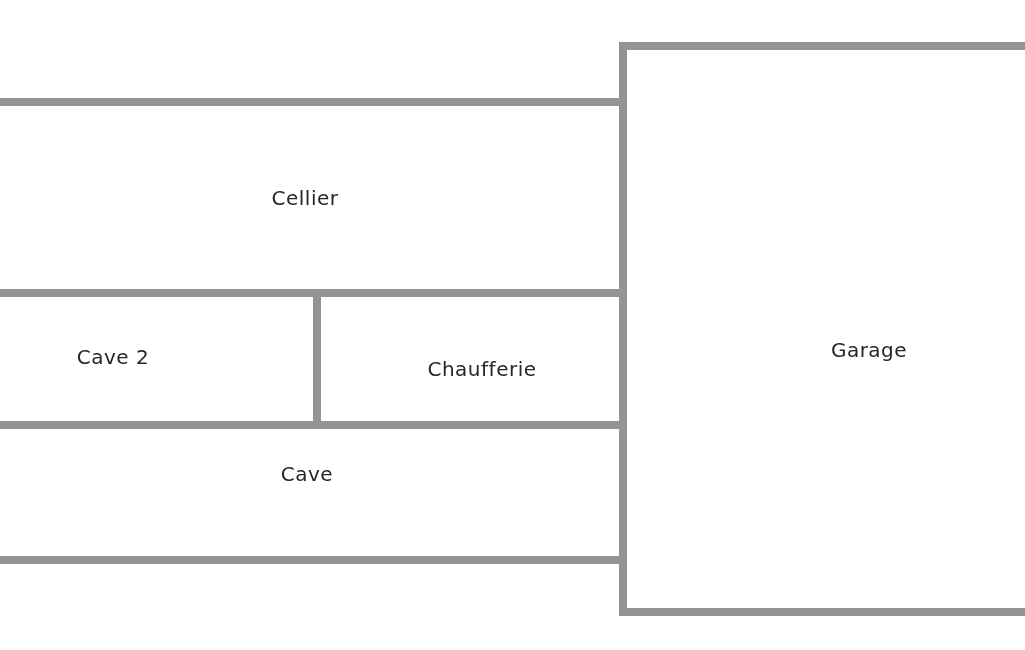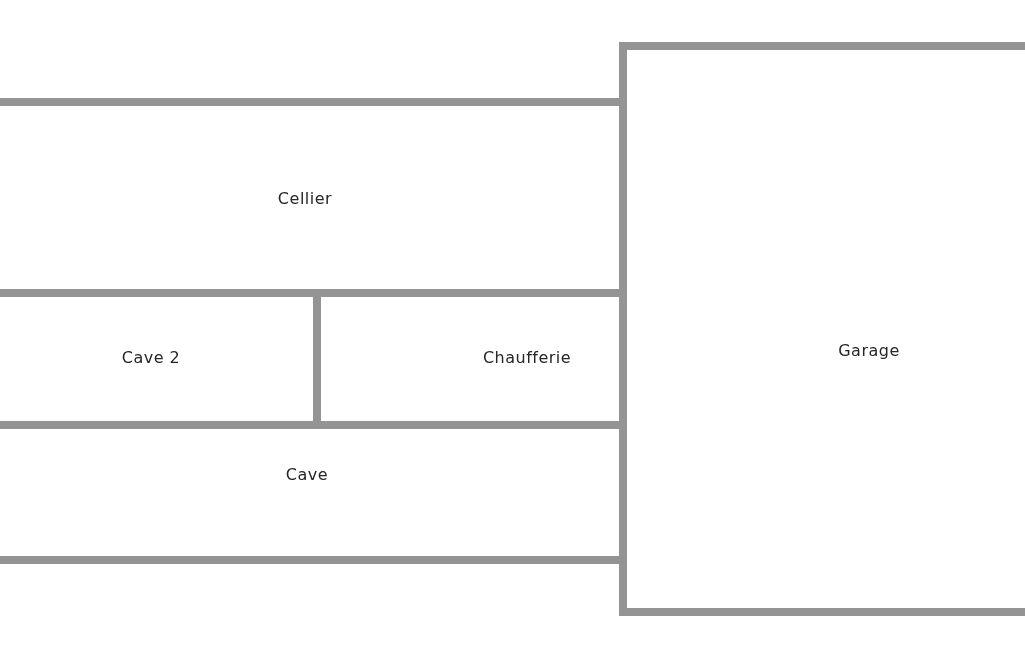--- a/index.html
+++ b/index.html
@@ -22,21 +22,21 @@
     background: #949494;
     filter: blur(0.6px);
   }
   .room {
     position: absolute;
     background: #ffffff;
   }
   .room-label {
     position: absolute;
     transform: translate(-50%, -50%);
-    font-size: 16px;
+    font-size: 20px;
     color: #262626;
     letter-spacing: 0.5px;
     white-space: nowrap;
     filter: blur(0.3px);
   }
 </style>
 </head>
 <body>
 
 <div class="plan">
@@ -50,18 +50,18 @@
   <div class="wall" style="left:619px; top:42px;  width:406px; height:8px;"></div>
   <div class="wall" style="left:619px; top:42px;  width:8px;   height:574px;"></div>
   <div class="wall" style="left:619px; top:608px; width:406px; height:8px;"></div>
   <div class="wall" style="left:0;     top:98px;  width:627px; height:8px;"></div>
   <div class="wall" style="left:0;     top:289px; width:627px; height:8px;"></div>
   <div class="wall" style="left:0;     top:421px; width:627px; height:8px;"></div>
   <div class="wall" style="left:0;     top:556px; width:627px; height:8px;"></div>
   <div class="wall" style="left:313px; top:289px; width:8px;  height:140px;"></div>
 
   <span class="room-label" style="left:305px; top:198px;">Cellier</span>
-  <span class="room-label" style="left:113px; top:357px;margin-left:38px;">Cave 2</span>
-  <span class="room-label" style="left:482px; top:357px;margin-left:45px;">Chaufferie</span>
+  <span class="room-label" style="left:113px; top:357px;">Cave 2</span>
+  <span class="room-label" style="left:482px; top:369px;">Chaufferie</span>
   <span class="room-label" style="left:307px; top:474px;">Cave</span>
   <span class="room-label" style="left:869px; top:350px;">Garage</span>
 
 </div>
 
 </body></html>

